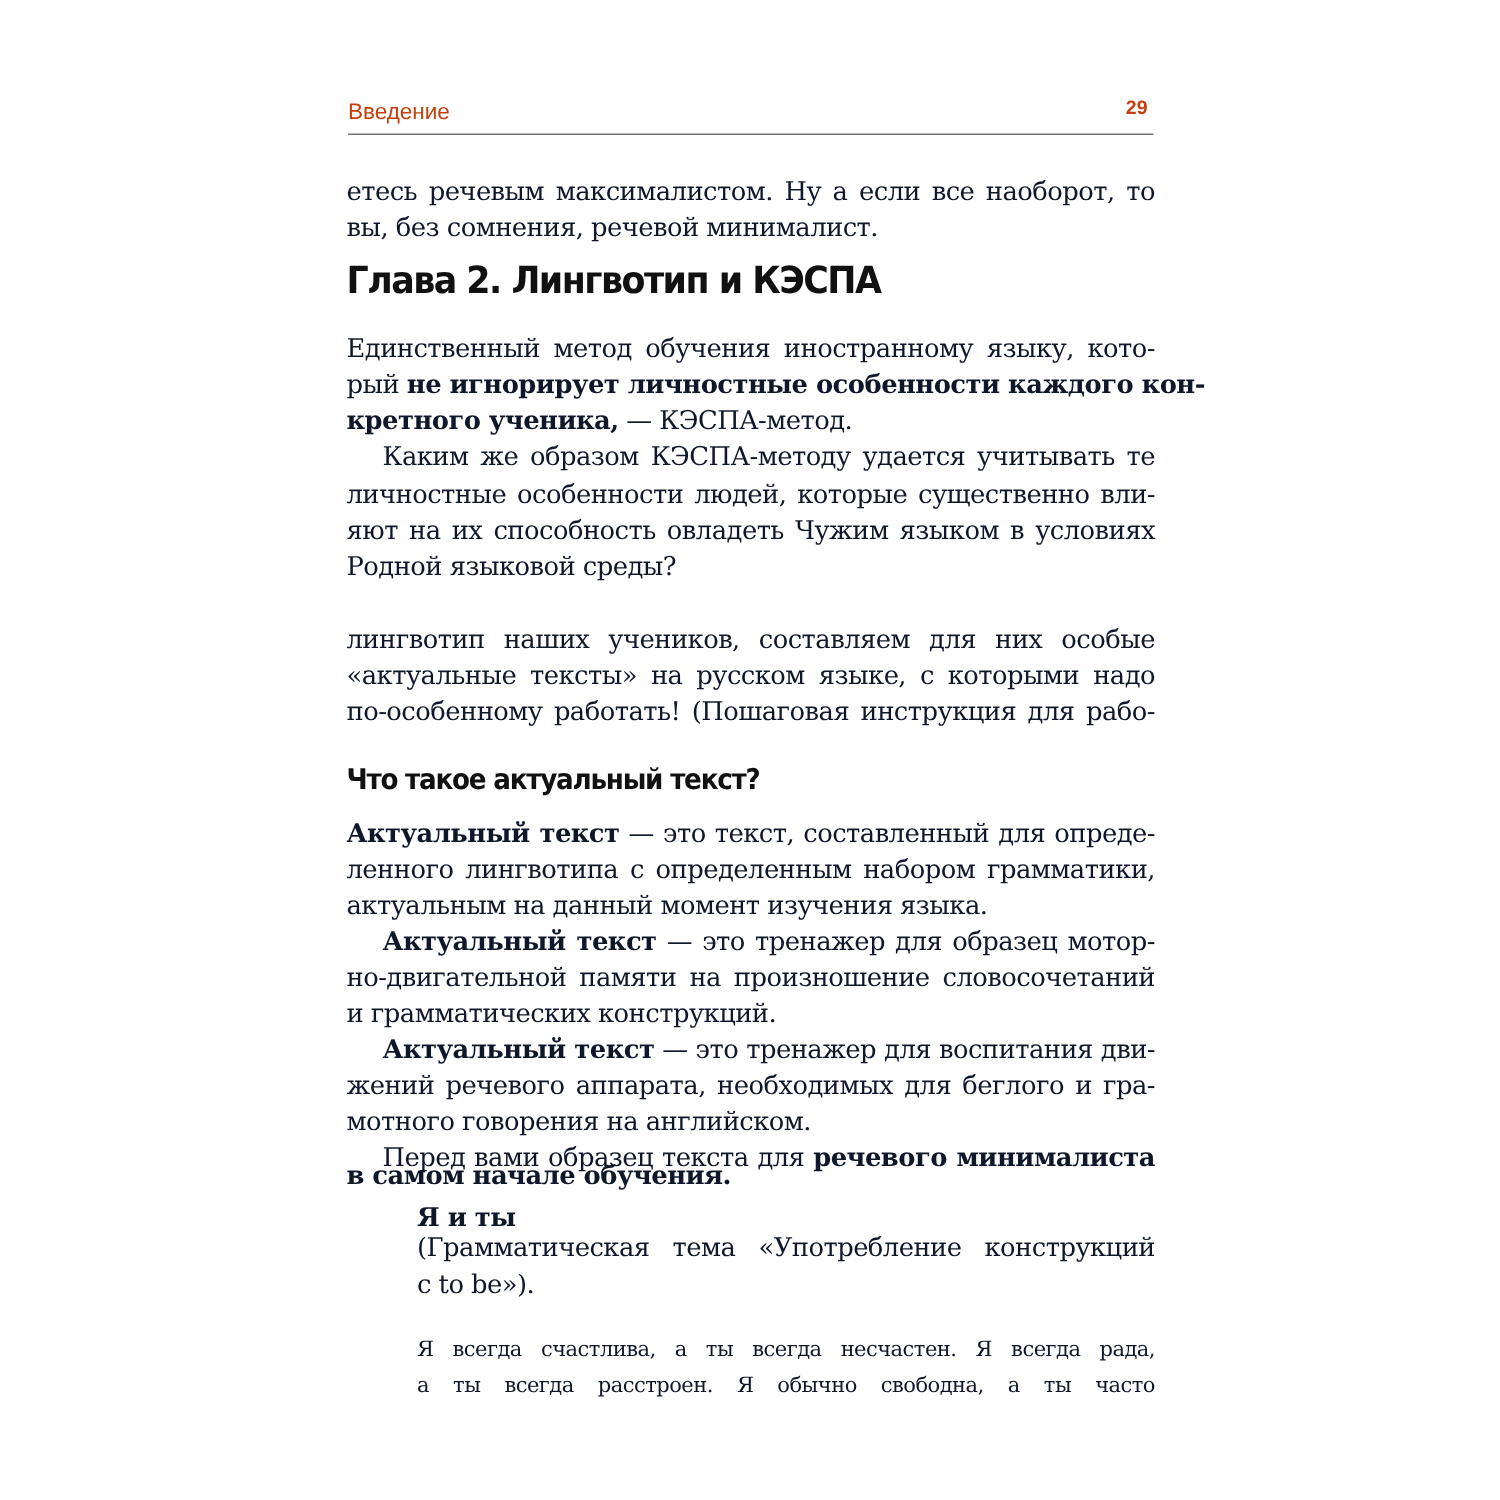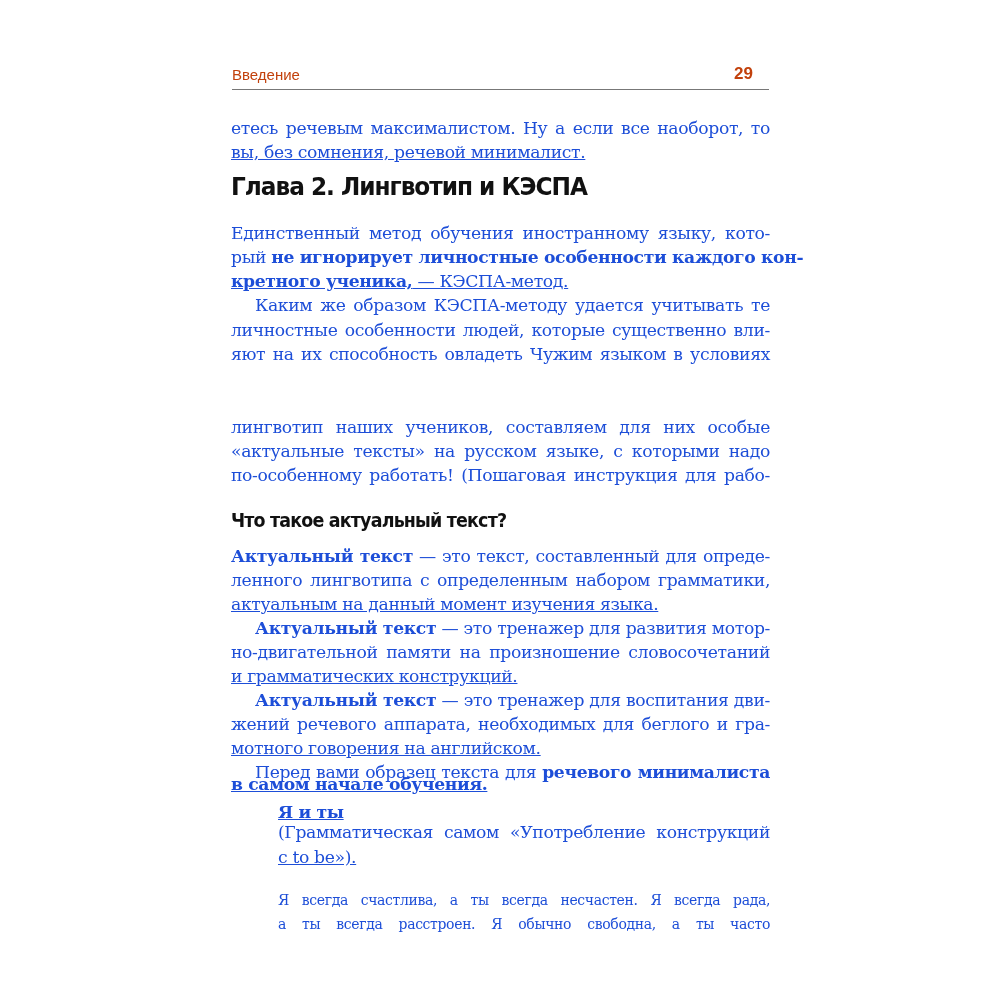--- a/index.html
+++ b/index.html
@@ -1,23 +1,23 @@
 <!DOCTYPE html>
 <html><head>
 <meta charset="utf-8">
 <style>
   html, body { margin: 0; padding: 0; background: #ffffff; }
   body { width: 1000px; height: 1000px; position: relative; overflow: hidden; }
   .page { position: absolute; left: 0; top: 0; width: 1000px; height: 1000px; background: #fff; color: #1a1a1a; }
   .running-head { position: absolute; left: 232px; top: 64px; width: 537px; height: 24px; font-family: Liberation Sans, sans-serif; font-size: 15px; color: #c2410c; }
   .running-head .title { position: absolute; left: 0; top: 2px; }
-  .running-head .num { position: absolute; right: 16px; top: 0; font-weight: bold; font-size: 17px; }
+  .running-head .num { position: absolute; right: 4px; top: 0; font-weight: bold; font-size: 13px; }
   .rule { position: absolute; left: 232px; top: 89px; width: 537px; height: 0; border-top: 1.5px solid #777; }
-  .line { position: absolute; left: 231px; width: 539px; font-family: "DejaVu Serif", serif; font-size: 17.2px; line-height: 22px; height: 22px; white-space: nowrap; text-align: justify; text-align-last: justify; letter-spacing: -0.35px; color: #1d4ed8; }
-  .line.last { text-align-last: left; text-decoration: underline; }
+  .line { position: absolute; left: 231px; width: 539px; font-family: "DejaVu Serif", serif; font-size: 17.2px; line-height: 22px; height: 22px; white-space: nowrap; text-align: justify; text-align-last: justify; letter-spacing: -0.35px; color: #0f172a; }
+  .line.last { text-align-last: left; }
   .line.ind { padding-left: 24px; width: 515px; }
   .line.blk { left: 278px; width: 492px; }
   .line.blk-sm { left: 278px; width: 492px; font-size: 14px; margin-top: 13px; }
   .b { font-weight: bold; }
   .h1 { position: absolute; left: 231px; top: 172px; font-family: "DejaVu Sans", sans-serif; font-weight: bold; font-size: 25px; letter-spacing: -1.1px; color: #111; transform: scaleX(0.93); transform-origin: left center; }
   .h2 { position: absolute; left: 231px; top: 509px; font-family: "DejaVu Sans", sans-serif; font-weight: bold; font-size: 19px; letter-spacing: -0.9px; color: #111; transform: scaleX(0.92); transform-origin: left center; }
 </style>
 </head>
 <body>
 
@@ -34,41 +34,42 @@
 
   <div class="h1">Глава 2. Лингвотип и КЭСПА</div>
 
   <div class="line" style="top:222px">Единственный метод обучения иностранному языку, кото-</div>
   <div class="line" style="top:246px"><span>рый </span><span class="b">не игнорирует личностные особенности каждого кон-</span></div>
   <div class="line last" style="top:270px"><span class="b">кретного ученика,</span><span> — КЭСПА-метод.</span></div>
 
   <div class="line ind" style="top:294px">Каким же образом КЭСПА-методу удается учитывать те</div>
   <div class="line" style="top:319px">личностные особенности людей, которые существенно вли-</div>
   <div class="line" style="top:343px">яют на их способность овладеть Чужим языком в условиях</div>
+  <div class="line last" style="top:367px">Родной языковой среды?</div>
 
   <div class="line" style="top:416px">лингвотип наших учеников, составляем для них особые</div>
   <div class="line" style="top:440px">«актуальные тексты» на русском языке, с которыми надо</div>
   <div class="line" style="top:464px">по-особенному работать! (Пошаговая инструкция для рабо-</div>
 
   <div class="h2">Что такое актуальный текст?</div>
 
   <div class="line" style="top:545px"><span class="b">Актуальный текст</span><span> — это текст, составленный для опреде-</span></div>
   <div class="line" style="top:569px">ленного лингвотипа с определенным набором грамматики,</div>
   <div class="line last" style="top:593px">актуальным на данный момент изучения языка.</div>
 
-  <div class="line ind" style="top:617px"><span class="b">Актуальный текст</span><span> — это тренажер для развития мотор-</span></div>
+  <div class="line ind" style="top:617px"><span class="b">Актуальный текст</span><span> — это тренажер для образец мотор-</span></div>
   <div class="line" style="top:641px">но-двигательной памяти на произношение словосочетаний</div>
   <div class="line last" style="top:665px">и грамматических конструкций.</div>
 
   <div class="line ind" style="top:689px"><span class="b">Актуальный текст</span><span> — это тренажер для воспитания дви-</span></div>
   <div class="line" style="top:713px">жений речевого аппарата, необходимых для беглого и гра-</div>
   <div class="line last" style="top:737px">мотного говорения на английском.</div>
 
   <div class="line ind" style="top:761px"><span>Перед вами образец текста для </span><span class="b">речевого минималиста</span></div>
   <div class="line last b" style="top:774px; top:773px;">в самом начале обучения.</div>
 
   <div class="line blk last b" style="top:801px">Я и ты</div>
-  <div class="line blk" style="top:821px">(Грамматическая самом «Употребление конструкций</div>
+  <div class="line blk" style="top:821px">(Грамматическая тема «Употребление конструкций</div>
   <div class="line blk last" style="top:846px">c to be»).</div>
   <div class="line blk-sm" style="top:876px">Я всегда счастлива, а ты всегда несчастен. Я всегда рада,</div>
   <div class="line blk-sm" style="top:900px">а ты всегда расстроен. Я обычно свободна, а ты часто</div>
 
 </div>
 
 </body></html>

